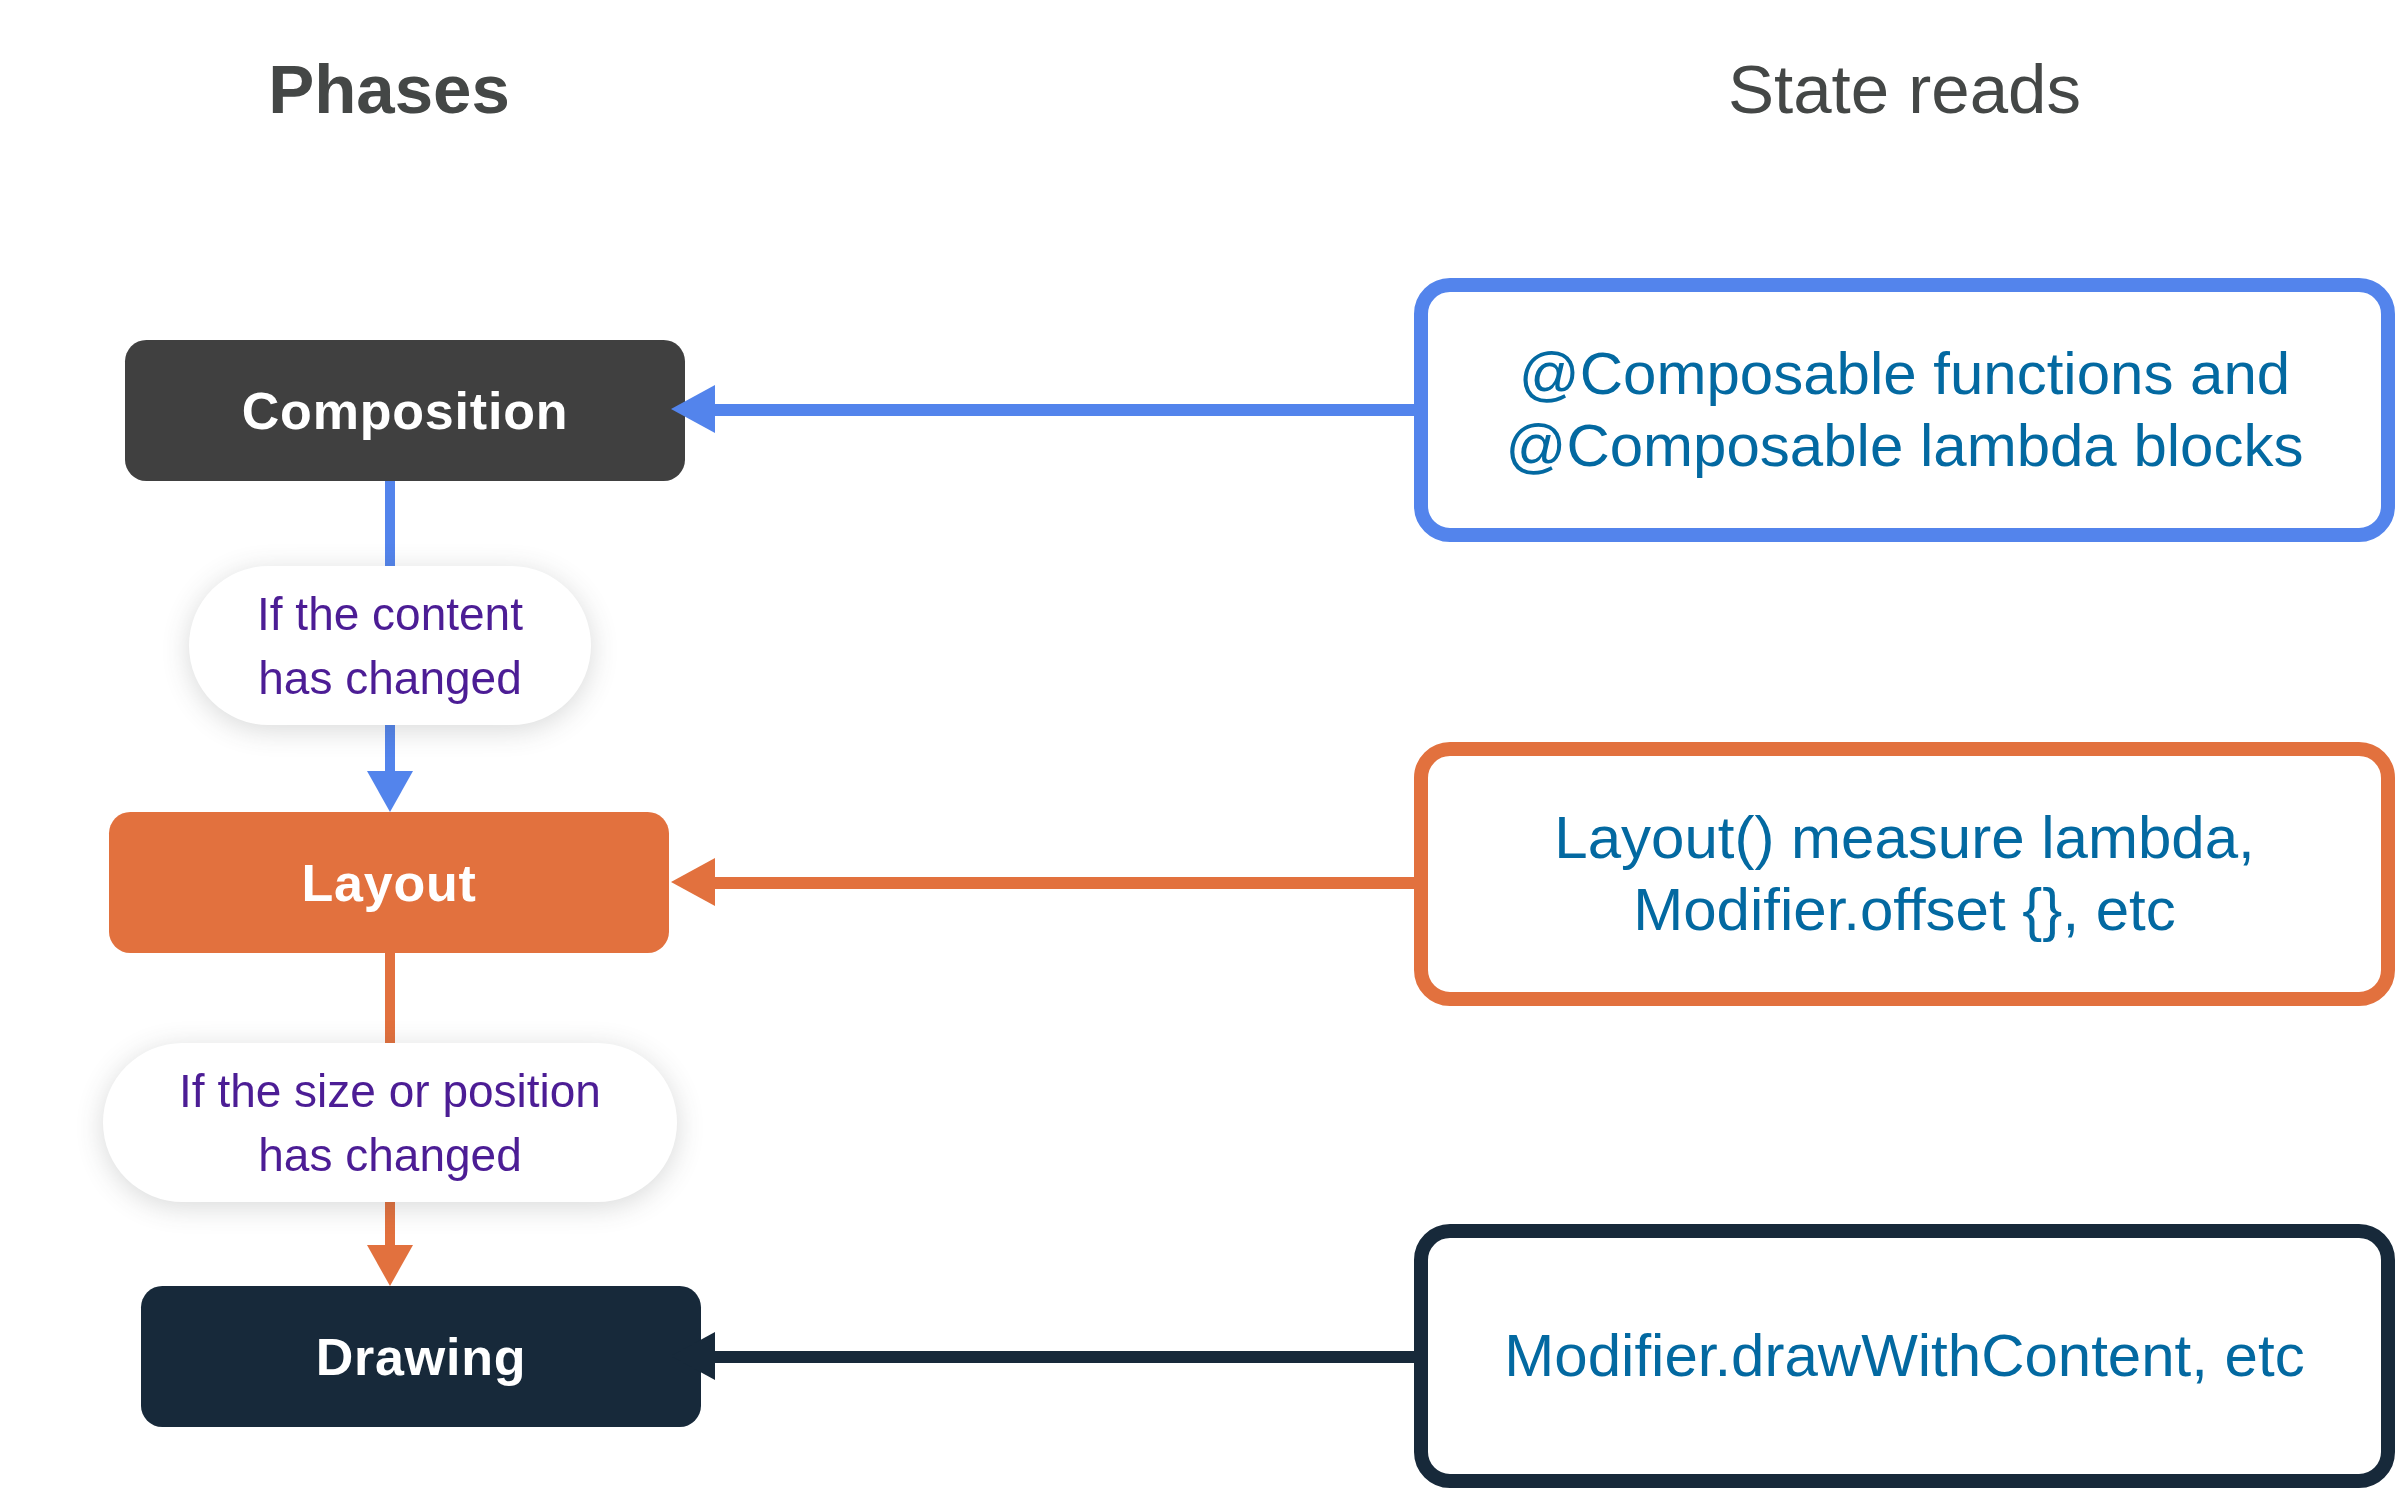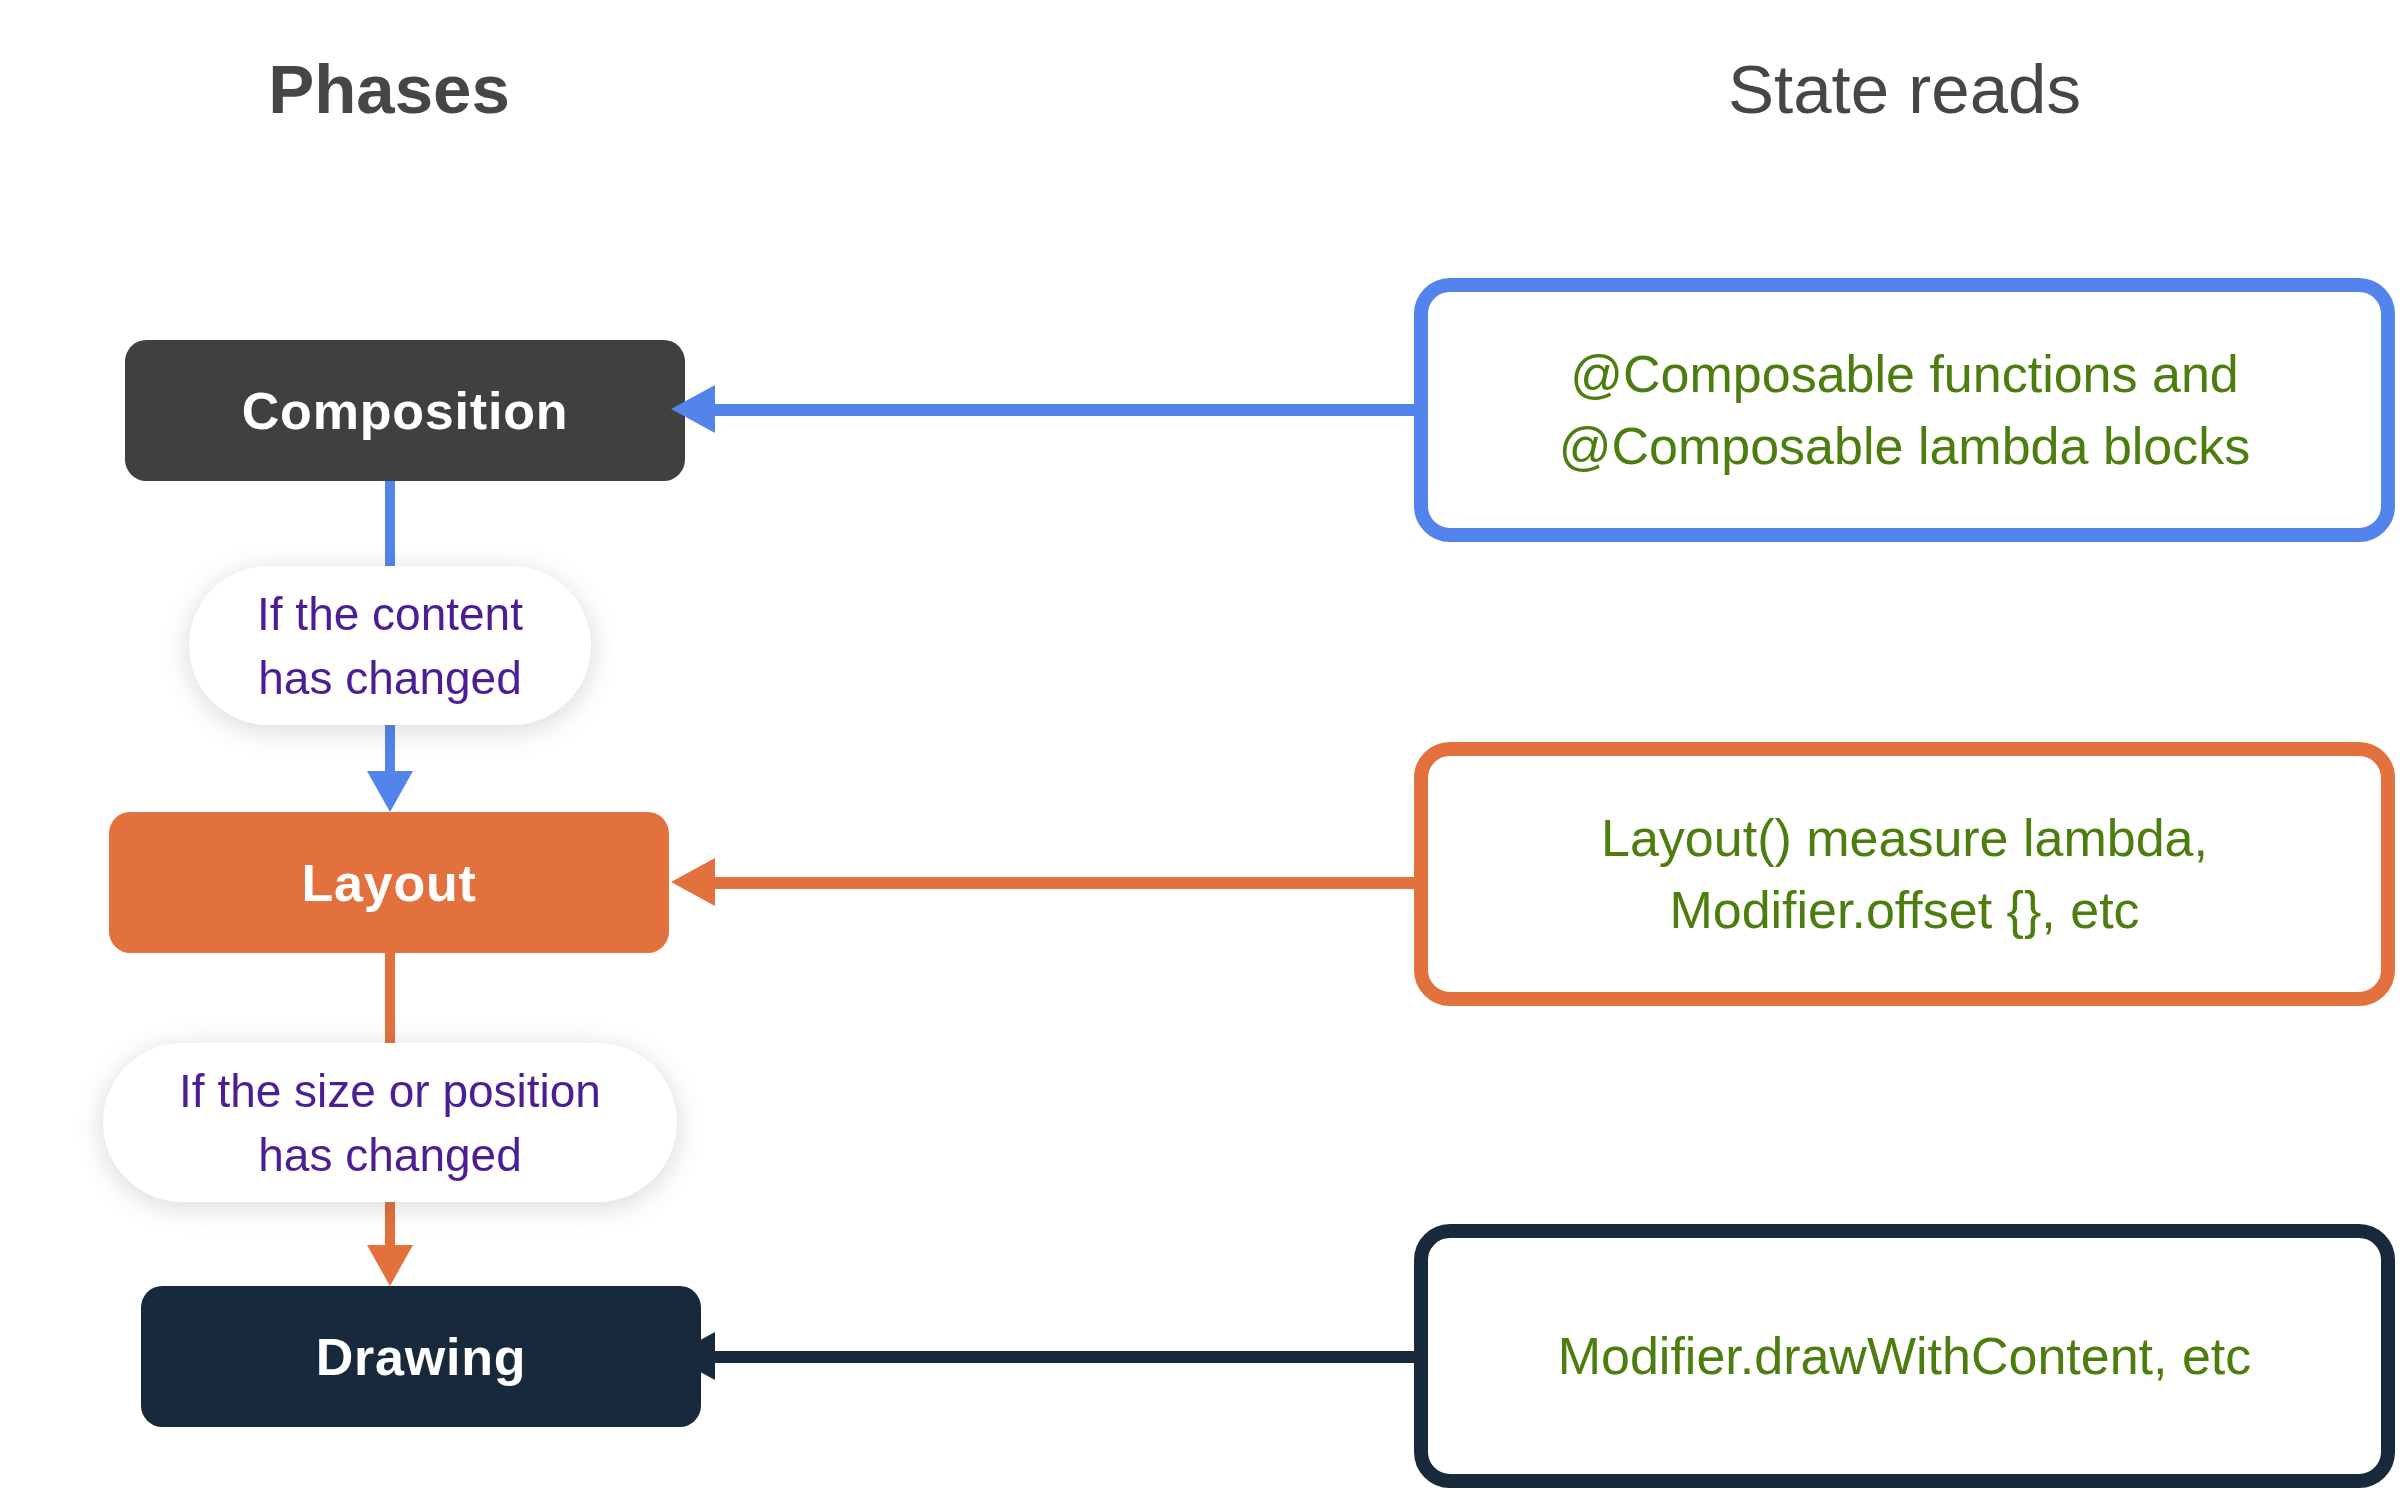--- a/index.html
+++ b/index.html
@@ -57,23 +57,23 @@
     border-radius: 36px;
     display: flex;
     flex-direction: column;
     align-items: center;
     justify-content: center;
   }
   #state-composition { top: 278px; }
   #state-layout      { top: 734px; margin-top: 8px; }
   #state-drawing     { top: 1224px; }
   .state-text {
-    font-size: 52px;
+    font-size: 60px;
     line-height: 72px;
-    color: #4d7c0f;
+    color: #0369a1;
     text-align: center;
     white-space: nowrap;
   }
 
   
   .h-line { position: absolute; left: 705px; width: 709px; height: 11.5px; }
   #hline-composition { top: 404px; }
   #hline-layout      { top: 877px; }
   #hline-drawing     { top: 1351px; }
   .h-head {

